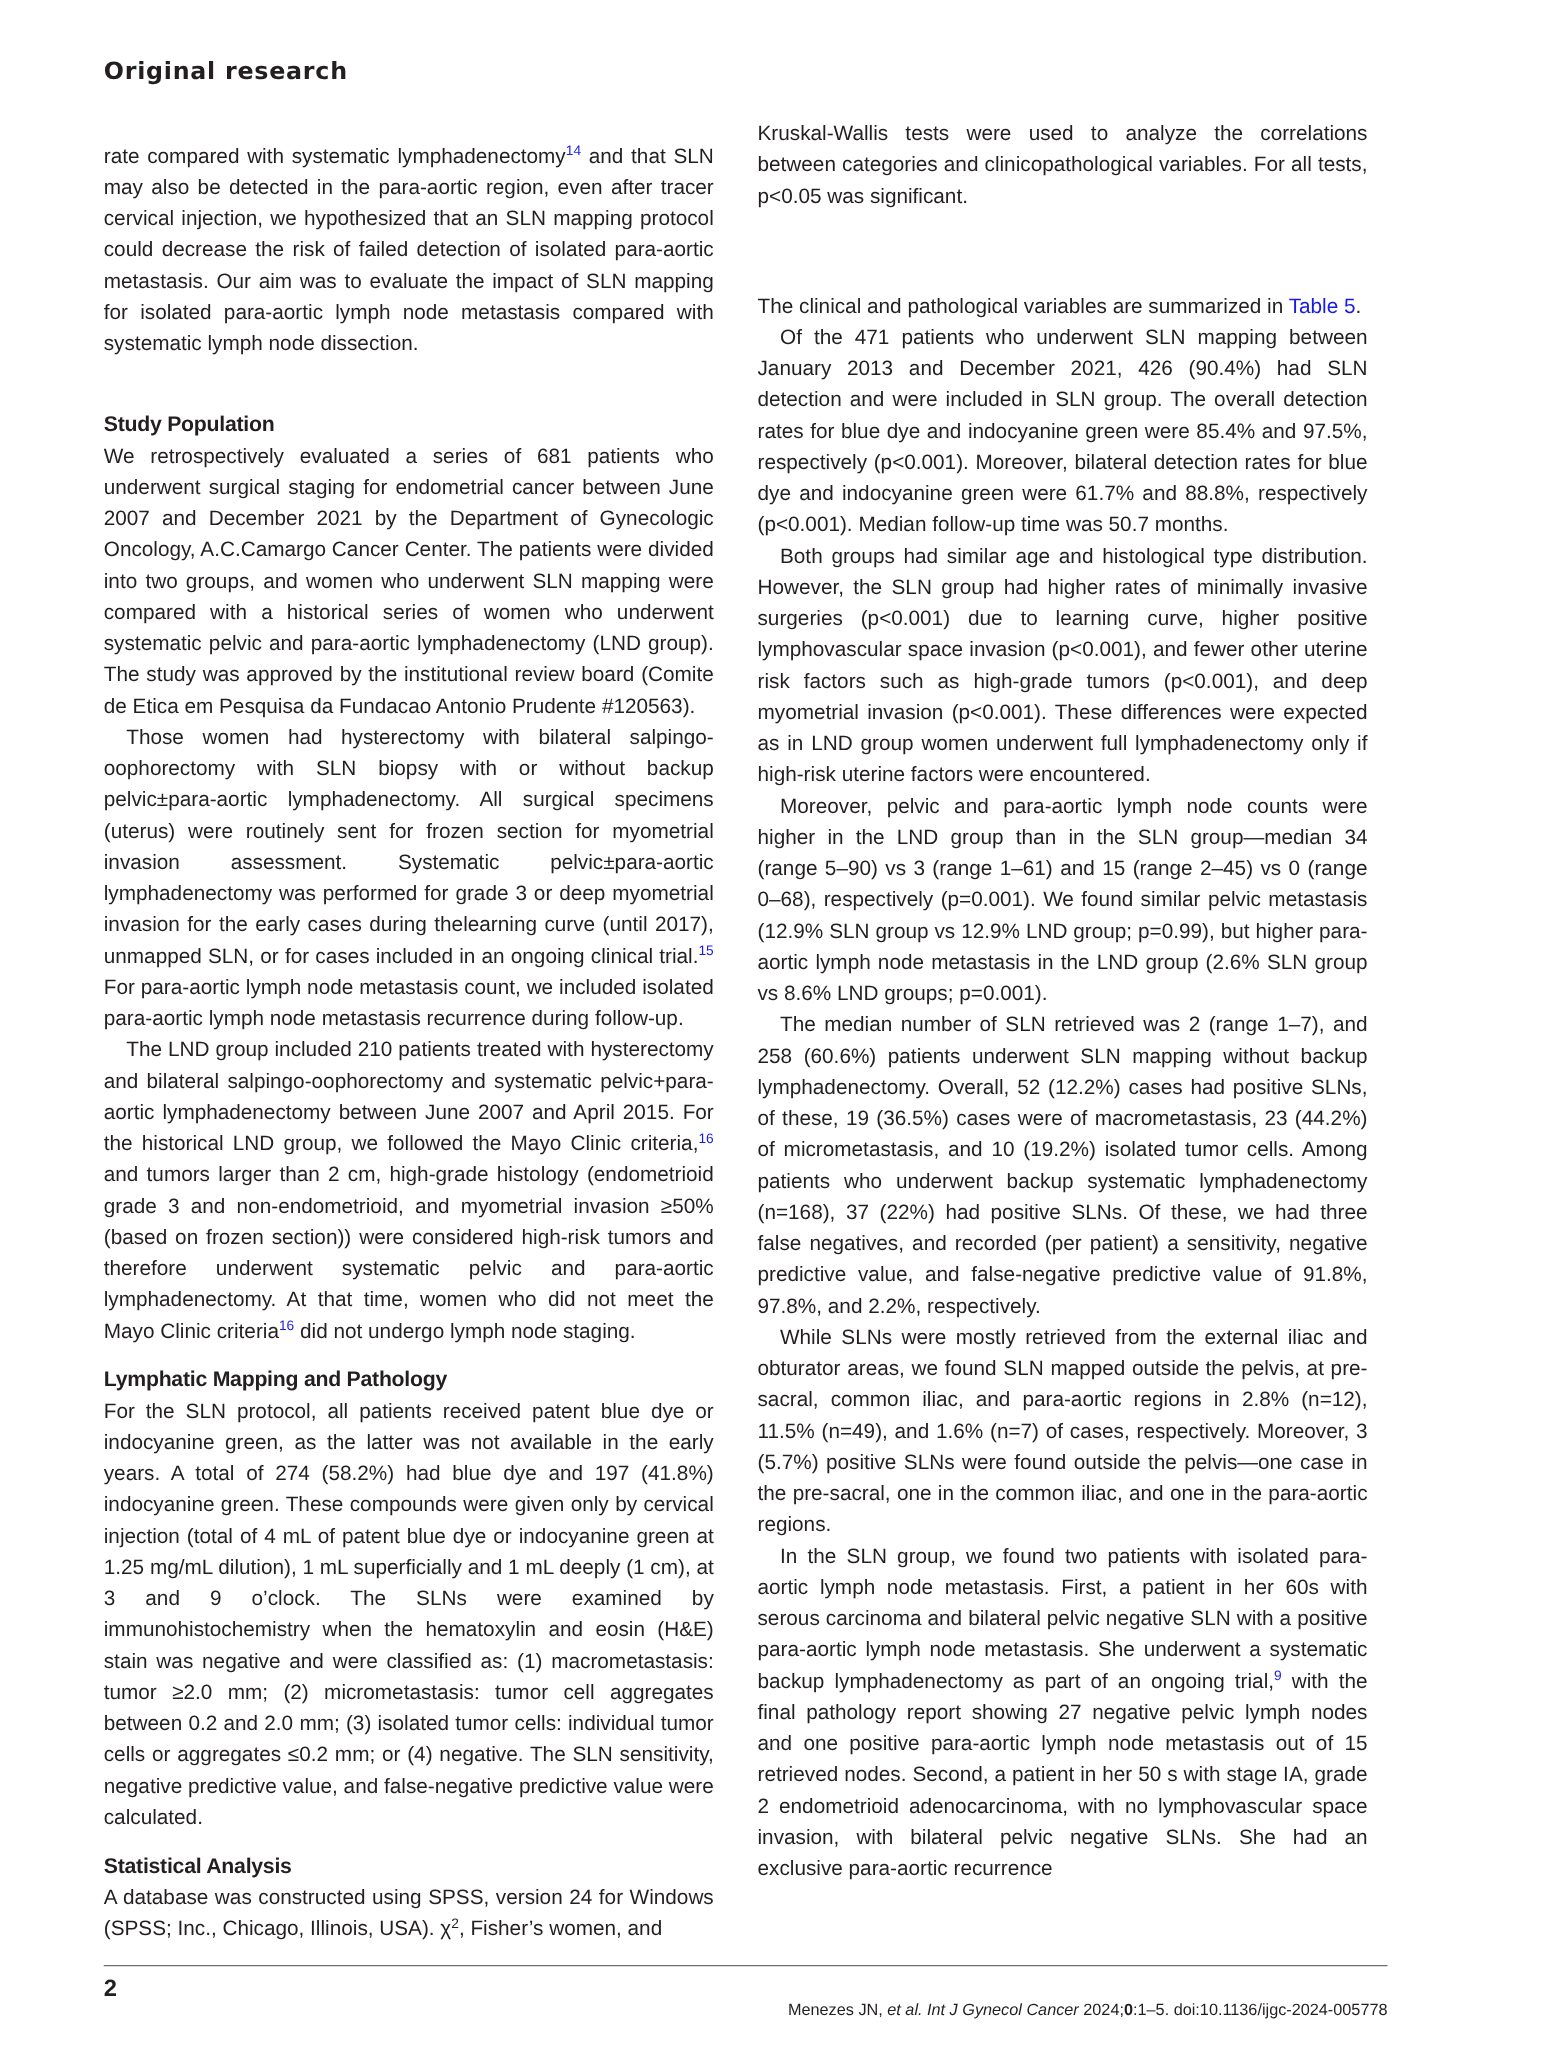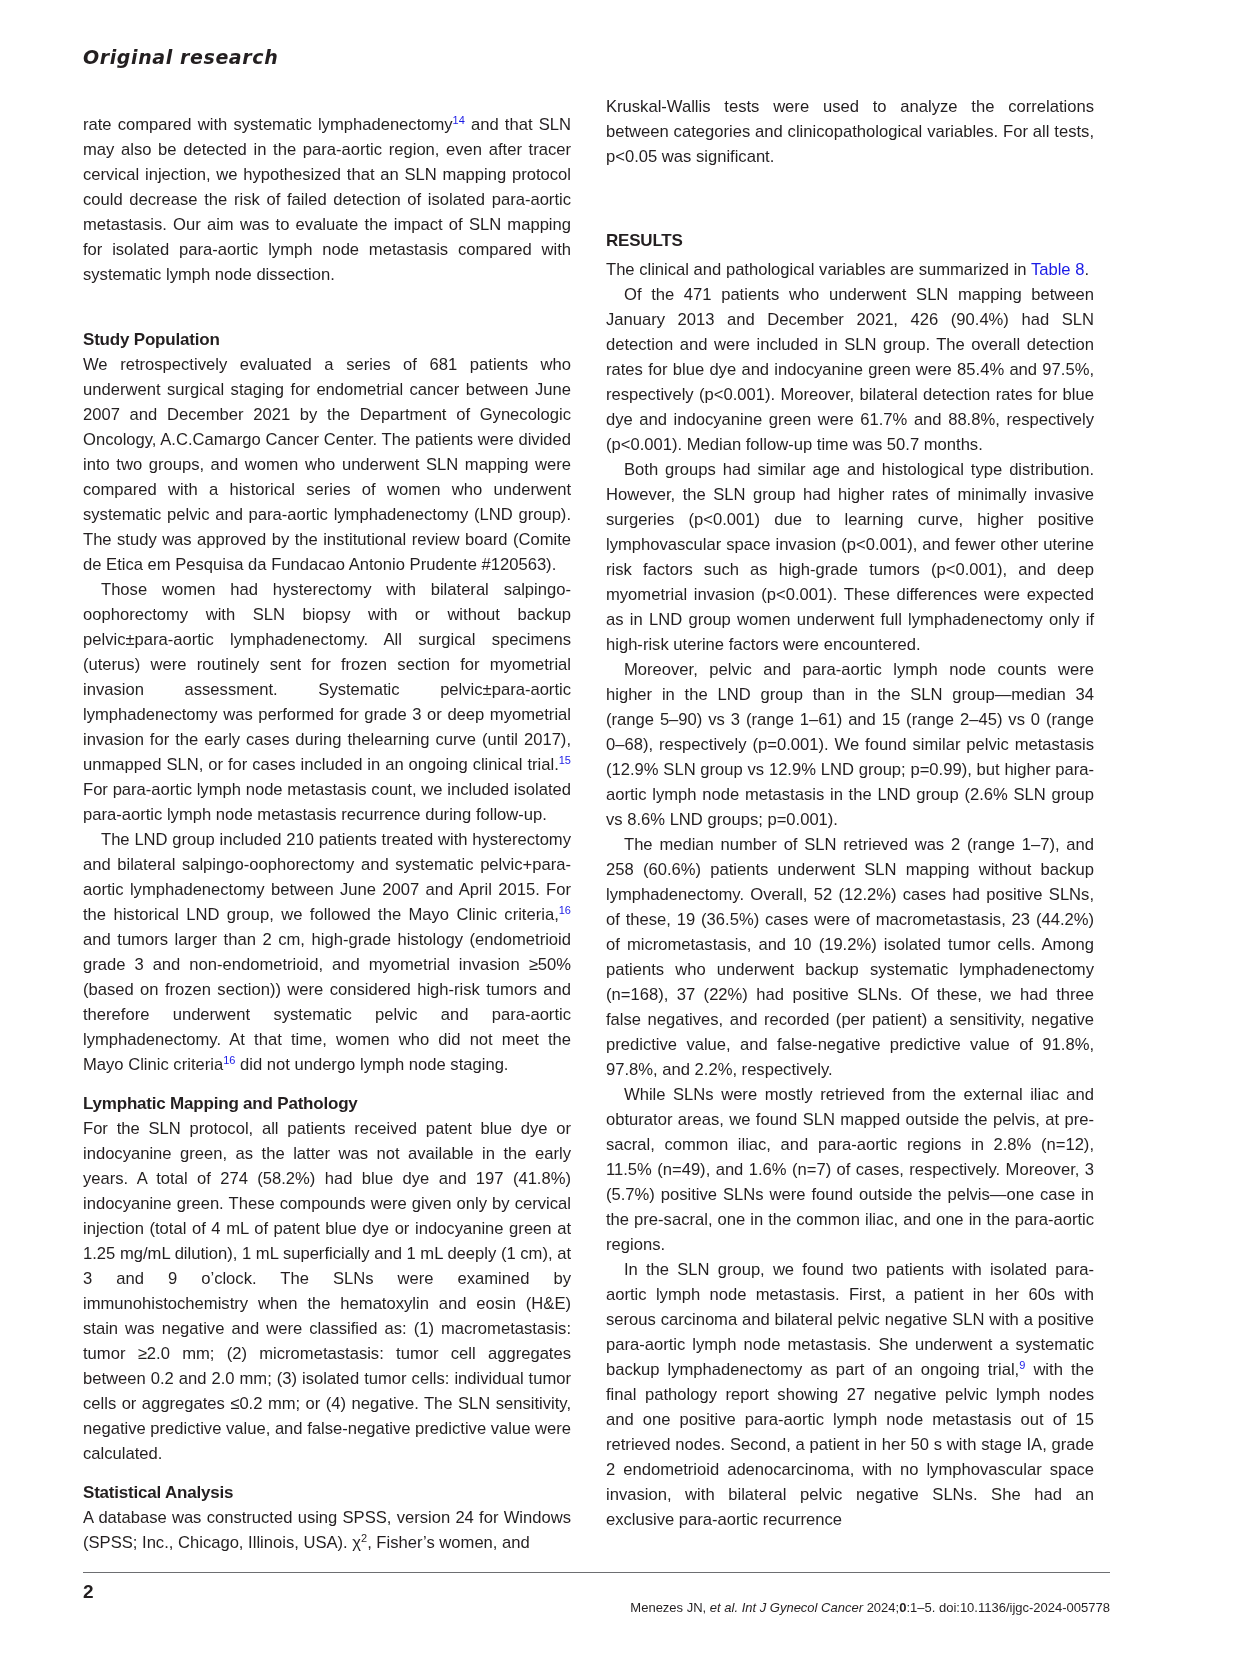--- a/index.html
+++ b/index.html
@@ -3,21 +3,21 @@
 <meta charset="utf-8">
 <style>
   html, body { margin: 0; padding: 0; background: #ffffff; }
   body {
     width: 1241px; height: 1654px; position: relative; overflow: hidden;
     font-family: "Liberation Sans", sans-serif; color: #231f20;
   }
   .running-head {
     position: absolute; left: 83px; top: 46px;
     font-family: "DejaVu Sans", sans-serif; font-weight: bold;
-    font-size: 19px; letter-spacing: 0.6px; color: #231f20; font-style: italic;
+    font-size: 19px; letter-spacing: 0.6px; color: #231f20;
   }
   .col {
     position: absolute; top: 112px; width: 488px;
     font-size: 16.6px; line-height: 25px;
     text-align: justify; hyphens: manual;
     font-stretch: condensed;
   }
   .col-left { left: 83px; }
   .col-right { left: 640px; top: 94px; }
   .col p { margin: 0; }
@@ -72,23 +72,22 @@
 
   <div class="gap-md"></div>
   <h3 class="sub">Statistical Analysis</h3>
   <p><span>A database was constructed using SPSS, version 24 for Windows (SPSS; Inc., Chicago, Illinois, USA). χ</span><sup class="pow">2</sup><span>, Fisher’s women, and</span></p>
 </div>
 
 <div class="col col-right" style="left:606px;">
   <p>Kruskal-Wallis tests were used to analyze the correlations between categories and clinicopathological variables. For all tests, p&lt;0.05 was significant.</p>
 
   <div class="gap-xl"></div>
-  <h2 class="section">RESULTS</h2>
   <div style="height:4px"></div>
-  <p><span>The clinical and pathological variables are summarized in </span><a class="xref">Table 8</a><span>.</span></p>
+  <p><span>The clinical and pathological variables are summarized in </span><a class="xref">Table 5</a><span>.</span></p>
   <p class="indent">Of the 471 patients who underwent SLN mapping between January 2013 and December 2021, 426 (90.4%) had SLN detection and were included in SLN group. The overall detection rates for blue dye and indocyanine green were 85.4% and 97.5%, respectively (p&lt;0.001). Moreover, bilateral detection rates for blue dye and indocyanine green were 61.7% and 88.8%, respectively (p&lt;0.001). Median follow-up time was 50.7 months.</p>
   <p class="indent">Both groups had similar age and histological type distribution. However, the SLN group had higher rates of minimally invasive surgeries (p&lt;0.001) due to learning curve, higher positive lymphovascular space invasion (p&lt;0.001), and fewer other uterine risk factors such as high-grade tumors (p&lt;0.001), and deep myometrial invasion (p&lt;0.001). These differences were expected as in LND group women underwent full lymphadenectomy only if high-risk uterine factors were encountered.</p>
   <p class="indent">Moreover, pelvic and para-aortic lymph node counts were higher in the LND group than in the SLN group—median 34 (range 5–90) vs 3 (range 1–61) and 15 (range 2–45) vs 0 (range 0–68), respectively (p=0.001). We found similar pelvic metastasis (12.9% SLN group vs 12.9% LND group; p=0.99), but higher para-aortic lymph node metastasis in the LND group (2.6% SLN group vs 8.6% LND groups; p=0.001).</p>
   <p class="indent">The median number of SLN retrieved was 2 (range 1–7), and 258 (60.6%) patients underwent SLN mapping without backup lymphadenectomy. Overall, 52 (12.2%) cases had positive SLNs, of these, 19 (36.5%) cases were of macrometastasis, 23 (44.2%) of micrometastasis, and 10 (19.2%) isolated tumor cells. Among patients who underwent backup systematic lymphadenectomy (n=168), 37 (22%) had positive SLNs. Of these, we had three false negatives, and recorded (per patient) a sensitivity, negative predictive value, and false-negative predictive value of 91.8%, 97.8%, and 2.2%, respectively.</p>
   <p class="indent">While SLNs were mostly retrieved from the external iliac and obturator areas, we found SLN mapped outside the pelvis, at pre-sacral, common iliac, and para-aortic regions in 2.8% (n=12), 11.5% (n=49), and 1.6% (n=7) of cases, respectively. Moreover, 3 (5.7%) positive SLNs were found outside the pelvis—one case in the pre-sacral, one in the common iliac, and one in the para-aortic regions.</p>
   <p class="indent"><span>In the SLN group, we found two patients with isolated para-aortic lymph node metastasis. First, a patient in her 60s with serous carcinoma and bilateral pelvic negative SLN with a positive para-aortic lymph node metastasis. She underwent a systematic backup lymphadenectomy as part of an ongoing trial,</span><sup class="ref">9</sup><span> with the final pathology report showing 27 negative pelvic lymph nodes and one positive para-aortic lymph node metastasis out of 15 retrieved nodes. Second, a patient in her 50 s with stage IA, grade 2 endometrioid adenocarcinoma, with no lymphovascular space invasion, with bilateral pelvic negative SLNs. She had an exclusive para-aortic recurrence</span></p>
 </div>
 
 <div class="footer-rule"></div>
 <div class="page-num">2</div>

